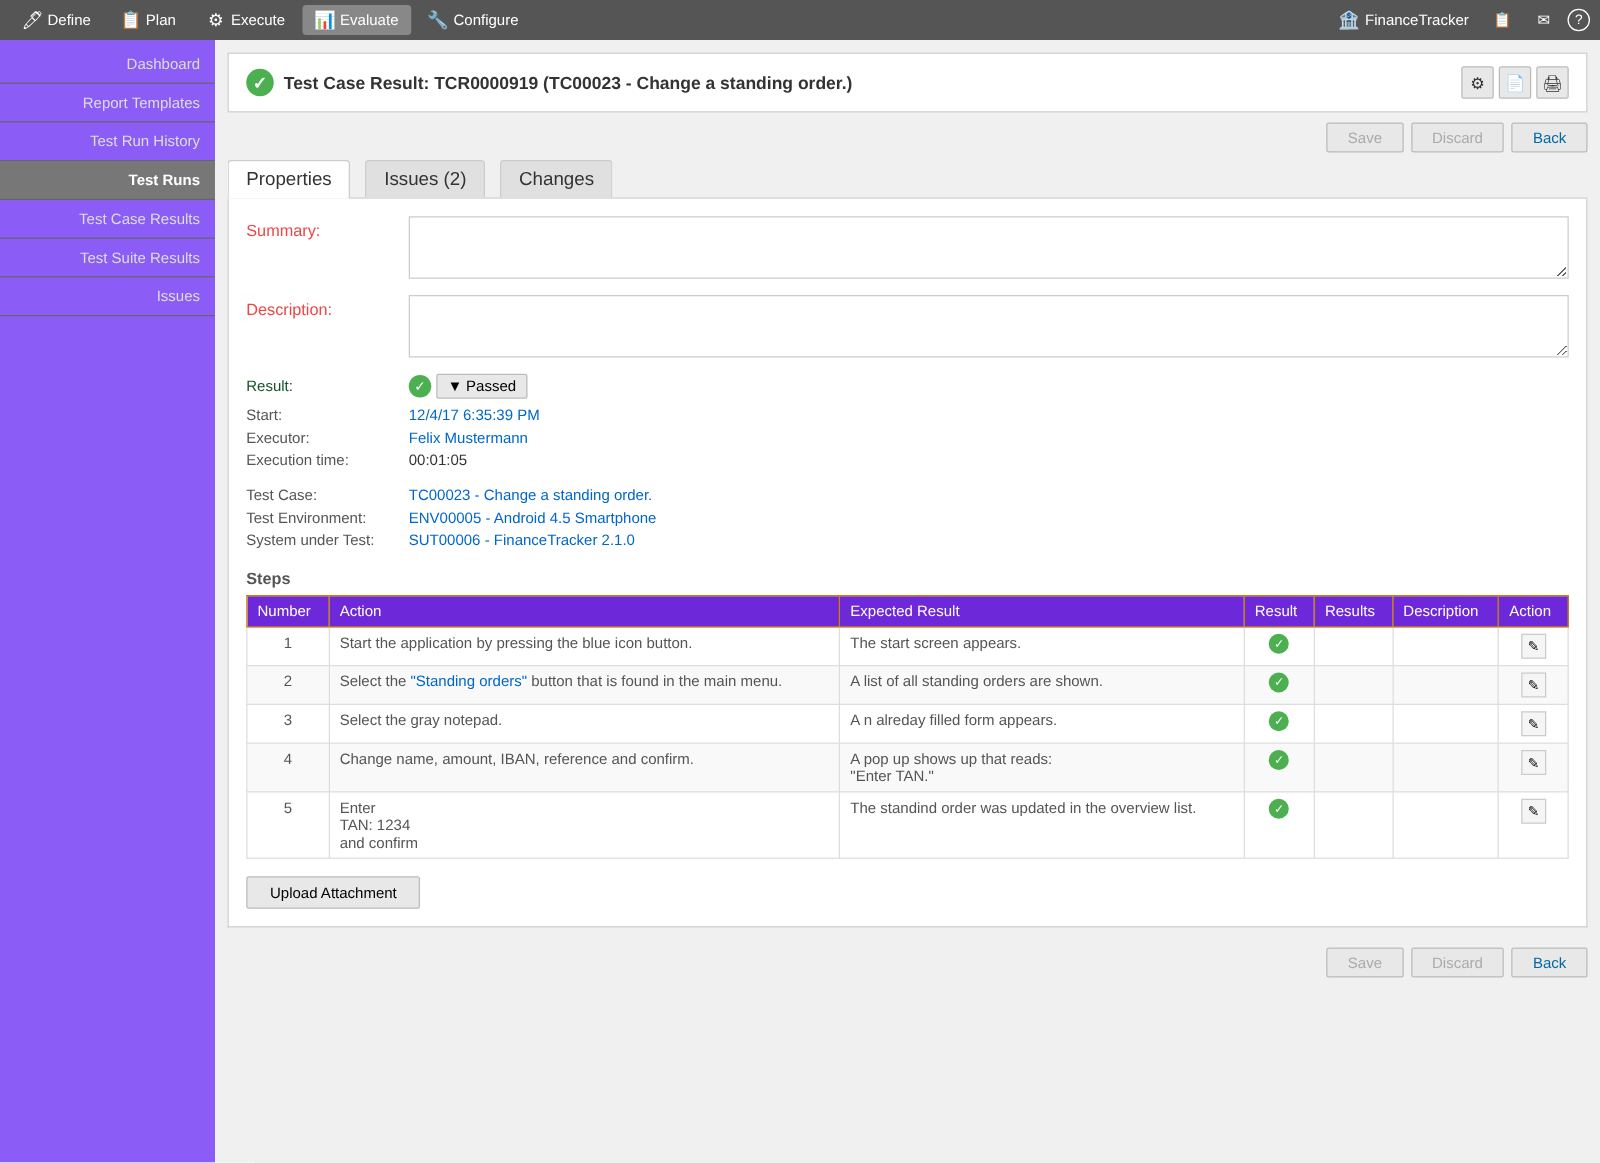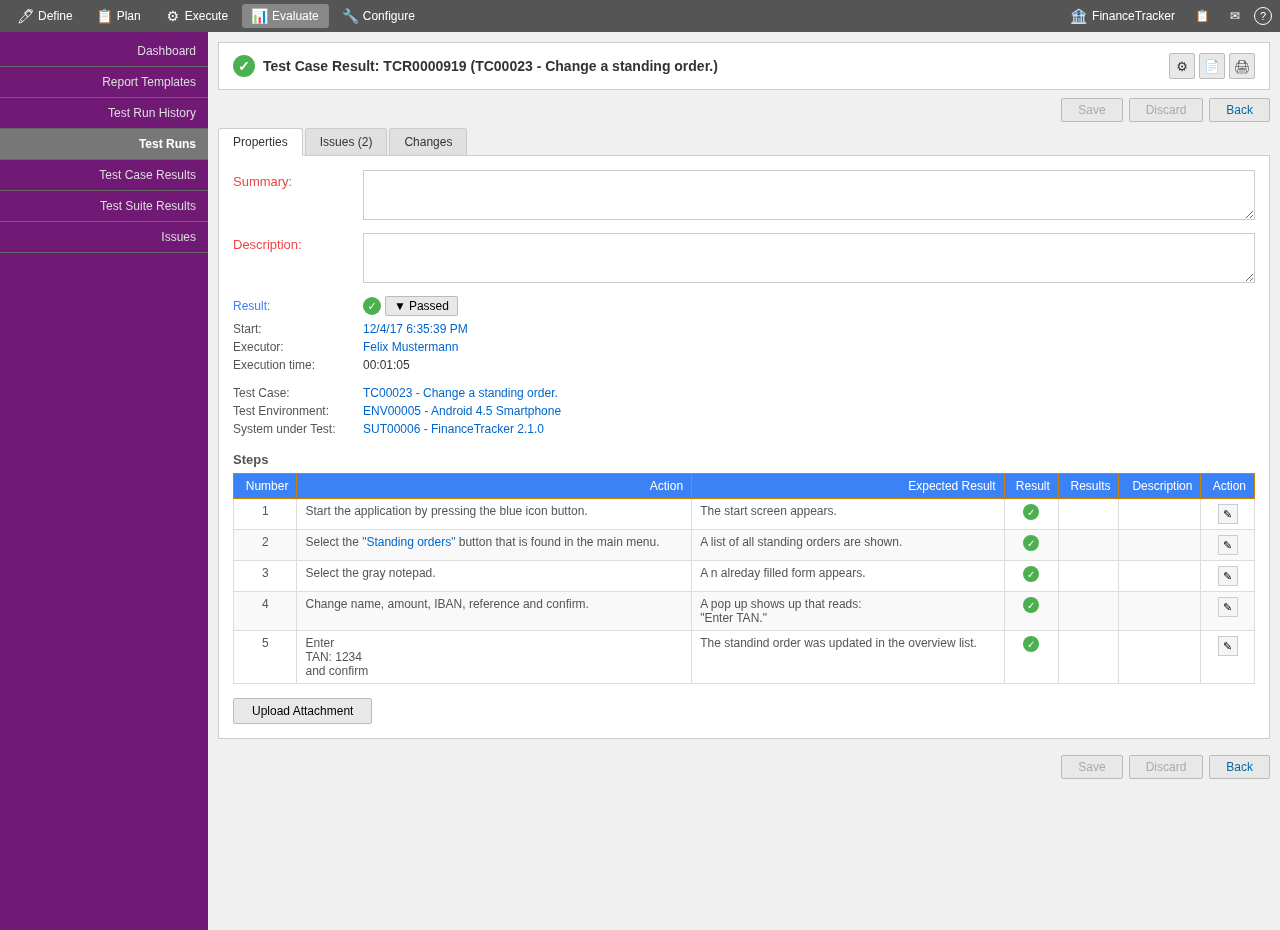--- a/index.html
+++ b/index.html
@@ -40,22 +40,22 @@
       gap: 4px;
       cursor: pointer;
       padding: 4px 6px;
     }
 
     
     .layout { display: flex; height: calc(930px - 32px); }
 
     
     .sidebar {
-      width: 208px;
-      background: #701a75;
+      width: 172px;
+      background: #8b5cf6;
       flex-shrink: 0;
       padding-top: 4px;
     }
     .sidebar-item {
       color: #ddd;
       padding: 8px 12px;
       cursor: pointer;
       font-size: 12px;
       text-align: right;
       border-bottom: 1px solid #666;
@@ -134,22 +134,22 @@
       gap: 0;
       margin-bottom: 0;
       border-bottom: 1px solid #ccc;
     }
     .tab {
       padding: 6px 14px;
       border: 1px solid #ccc;
       border-bottom: none;
       background: #e0e0e0;
       cursor: pointer;
-      font-size: 12px;
-      margin-right: 2px;
+      font-size: 15px;
+      margin-right: 12px;
       border-radius: 3px 3px 0 0;
     }
     .tab.active {
       background: #fff;
       border-bottom: 1px solid #fff;
       margin-bottom: -1px;
       z-index: 1;
     }
 
     
@@ -188,21 +188,21 @@
 
     
     .result-row {
       display: flex;
       align-items: center;
       margin-bottom: 6px;
     }
     .result-label {
       width: 130px;
       flex-shrink: 0;
-      color: #3b82f6;
+      color: #14532d;
       font-size: 12px;
     }
     .result-badge {
       display: flex;
       align-items: center;
       gap: 4px;
     }
     .result-badge .passed-icon {
       width: 18px; height: 18px;
       background: #4caf50;
@@ -244,24 +244,24 @@
       font-weight: bold;
       color: #555;
       margin-bottom: 6px;
     }
     .steps-table {
       width: 100%;
       border-collapse: collapse;
       font-size: 12px;
     }
     .steps-table th {
-      background: #3b82f6;
+      background: #6d28d9;
       color: #fff;
       padding: 5px 8px;
-      text-align: right;
+      text-align: left;
       border: 1px solid #d08000;
       font-weight: normal;
     }
     .steps-table td {
       border: 1px solid #ddd;
       padding: 5px 8px;
       vertical-align: top;
       background: #fff;
     }
     .steps-table tr:nth-child(even) td { background: #f9f9f9; }

